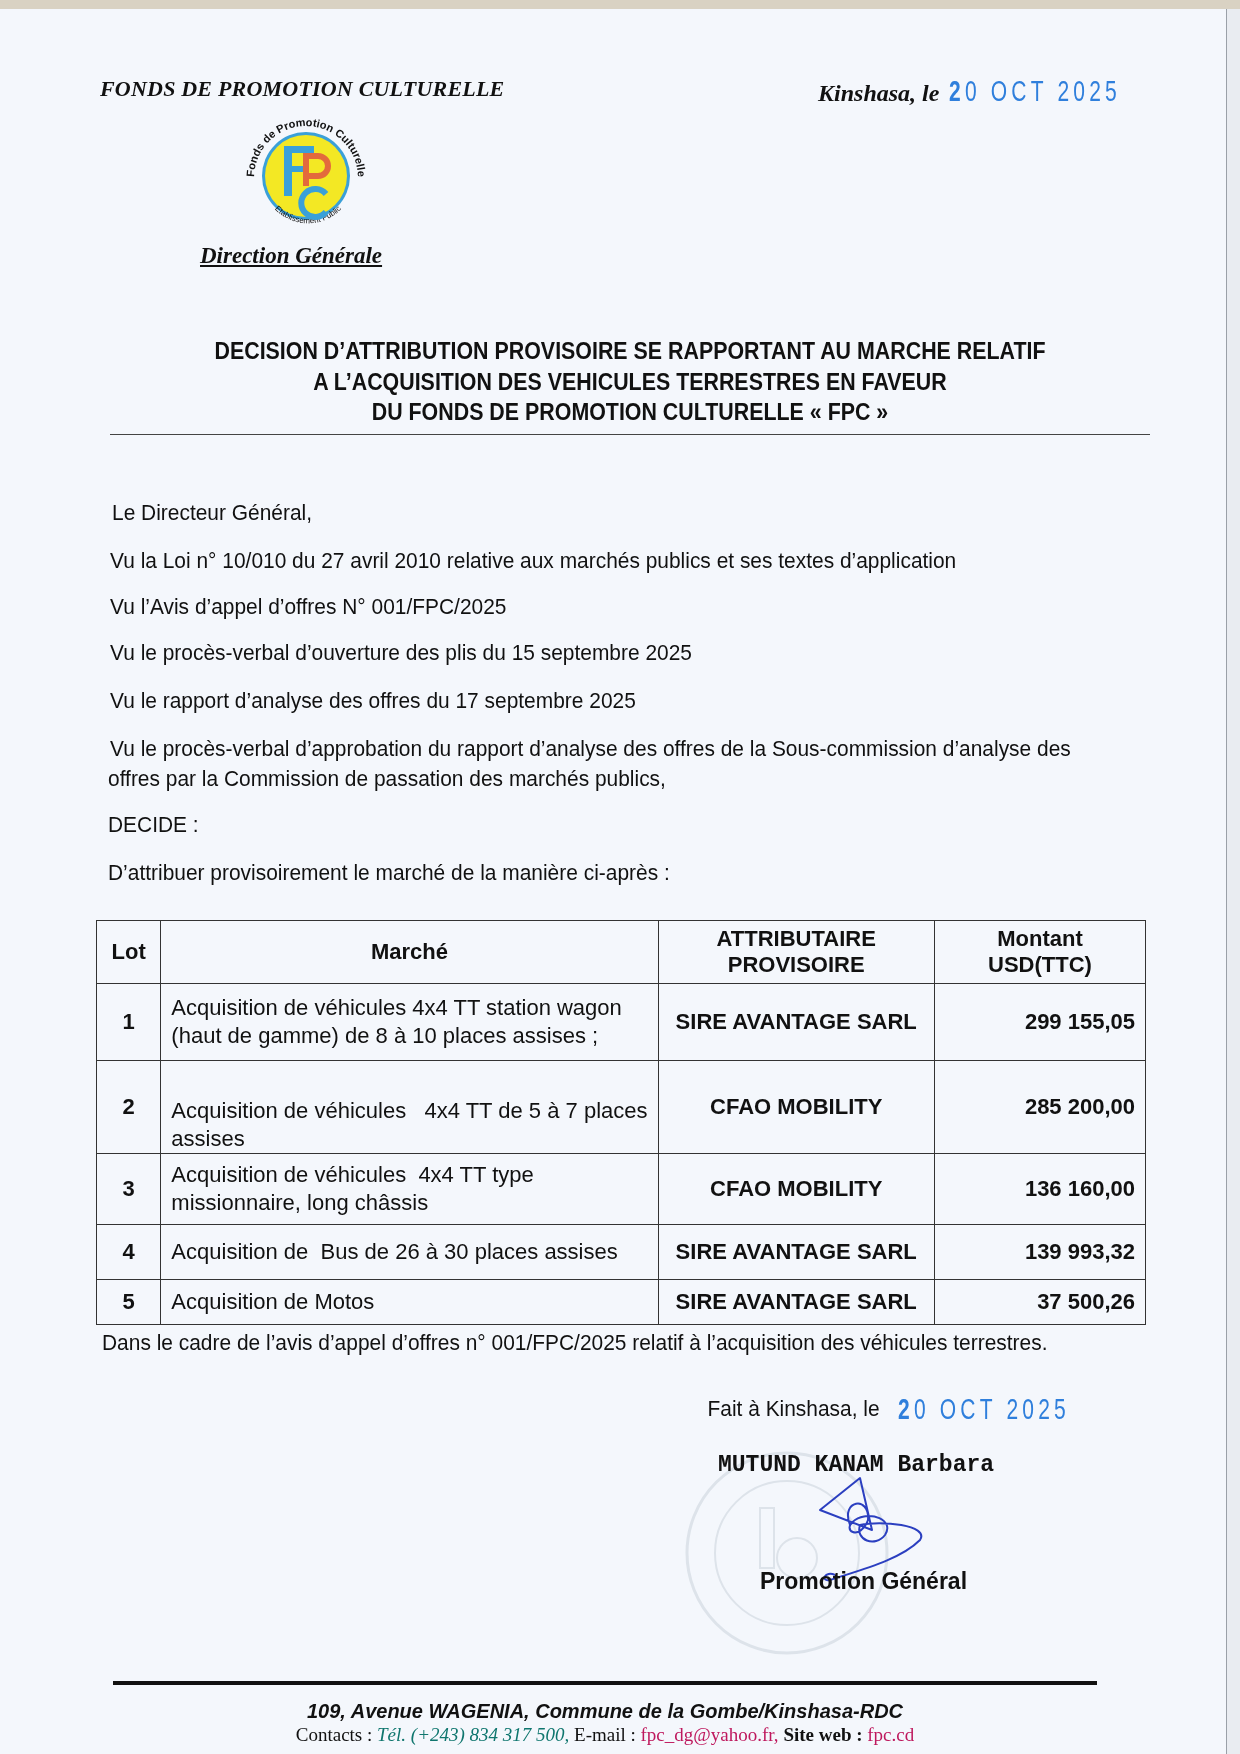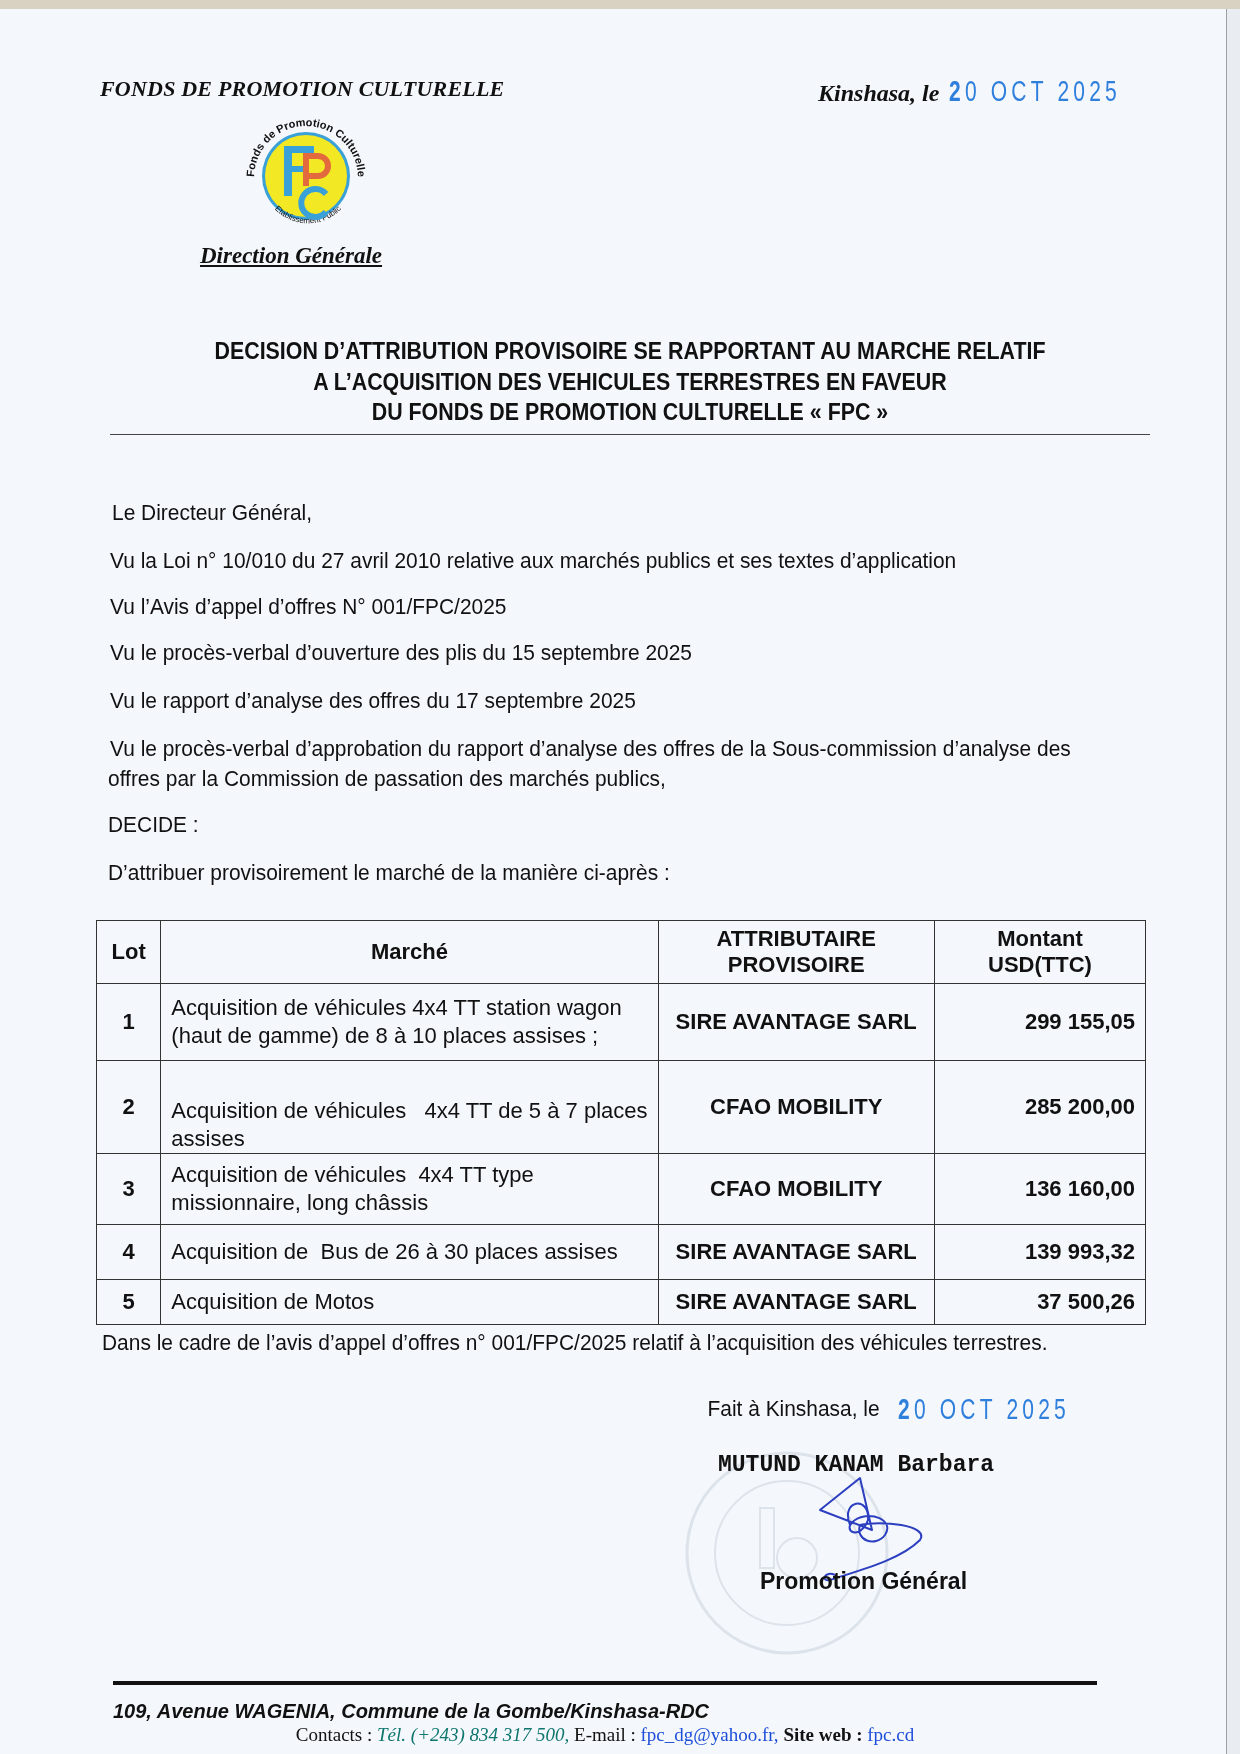--- a/index.html
+++ b/index.html
@@ -28,24 +28,24 @@
   .c-attr { width: 262px; text-align: center; font-weight: bold; }
   .c-amt { width: 196px; text-align: right; font-weight: bold; }
   tr.r1 td { height: 76px; } tr.r2 td { height: 70px; } tr.r3 td { height: 70px; } tr.r4 td { height: 54px; } tr.r5 td { height: 44px; }
   .closing { left: 102px; top: 1328px; }
   .fait { right: 96px; top: 1392px; display: flex; align-items: center; gap: 12px; font-size: 22.5px; text-align: right; }
   .signer-name { left: 718px; top: 1452px; font-weight: bold; font-size: 23px; font-family: Liberation Mono, monospace; }
   .signer-title { left: 760px; top: 1568px; font-weight: bold; font-size: 23px; }
   .seal { left: 682px; top: 1448px; width: 210px; height: 210px; }
   .signature { left: 800px; top: 1470px; width: 150px; height: 130px; }
   .rule2 { left: 113px; top: 1681px; width: 984px; height: 0; border-top: 4px solid #111; }
-  .address { left: 113px; width: 984px; top: 1700px; font-weight: bold; font-style: italic; font-size: 20px; }
+  .address { left: 113px; width: 984px; top: 1700px; text-align: center; font-weight: bold; font-style: italic; font-size: 20px; }
   .contacts { left: 113px; width: 984px; top: 1724px; text-align: center; font-family: "Liberation Serif", serif; font-size: 19px; }
   .contacts .tel { color: #0f766e; font-style: italic; }
-  .contacts .link { color: #1d4ed8; }
+  .contacts .link { color: #be185d; }
   .contacts .lbl-bold { font-weight: bold; }
 </style>
 </head>
 <body>
 
 <div class="topband"></div>
 <div class="rightedge"></div>
 
 <div class="abs org">FONDS DE PROMOTION CULTURELLE</div>
 

